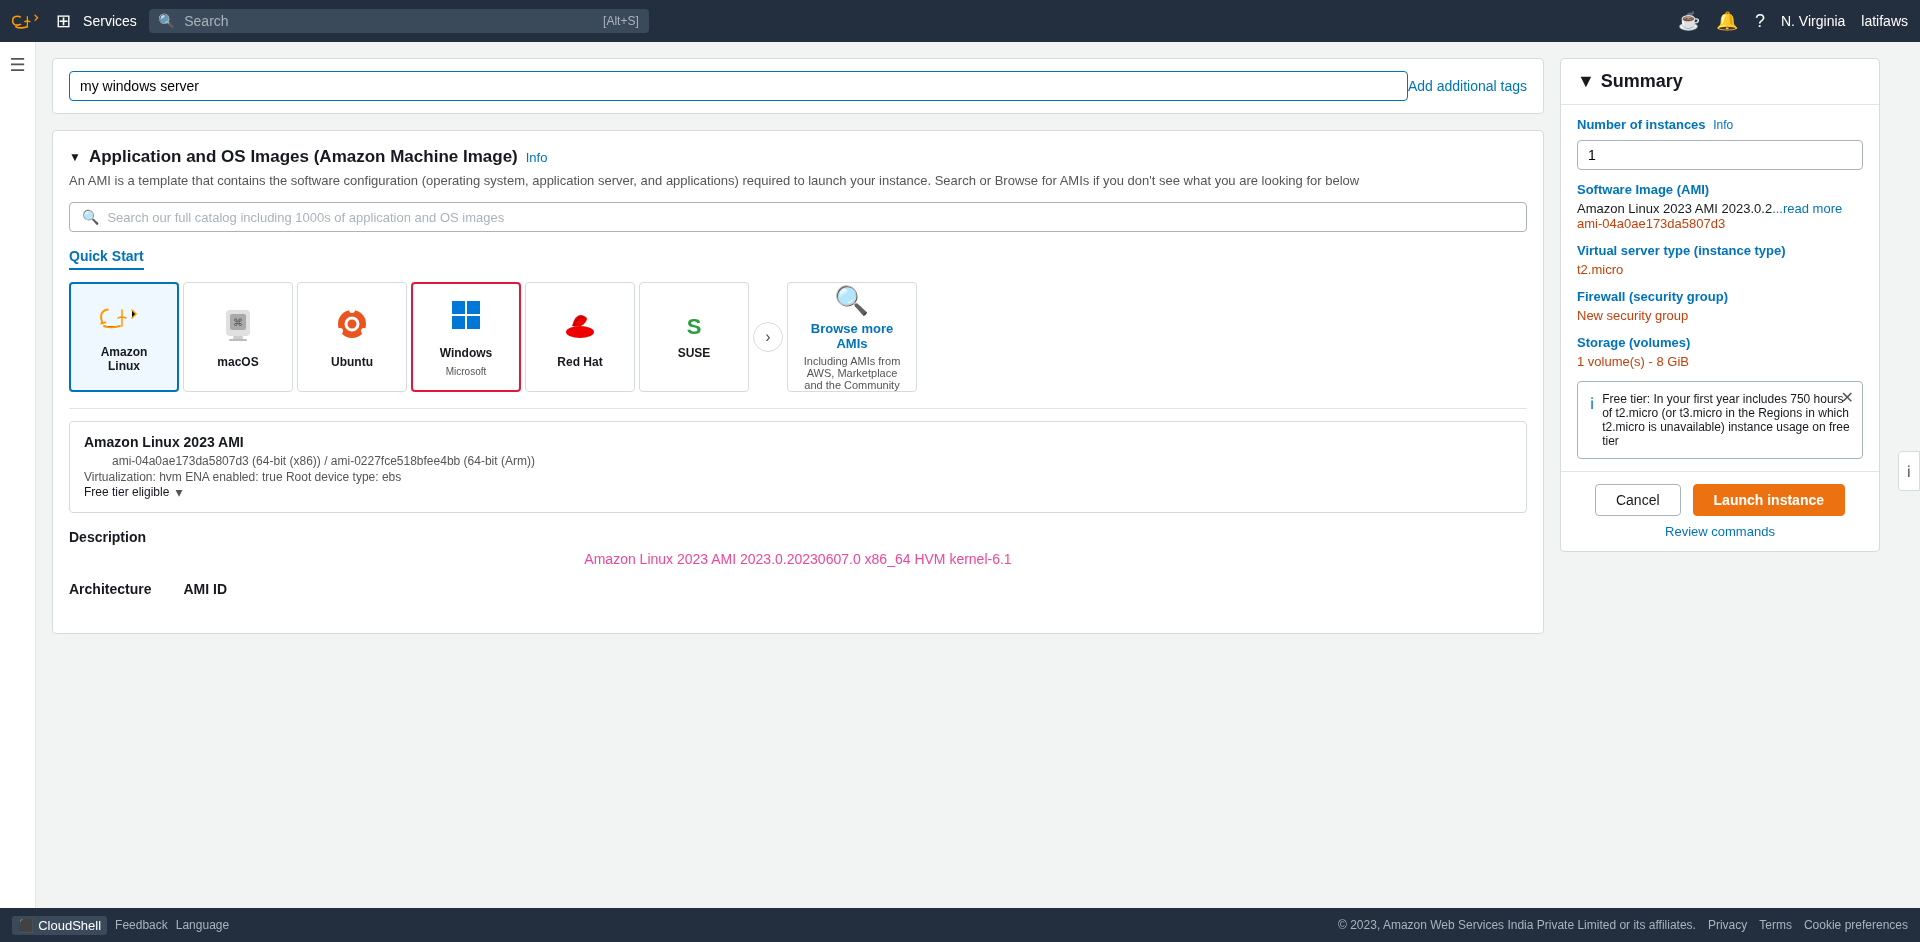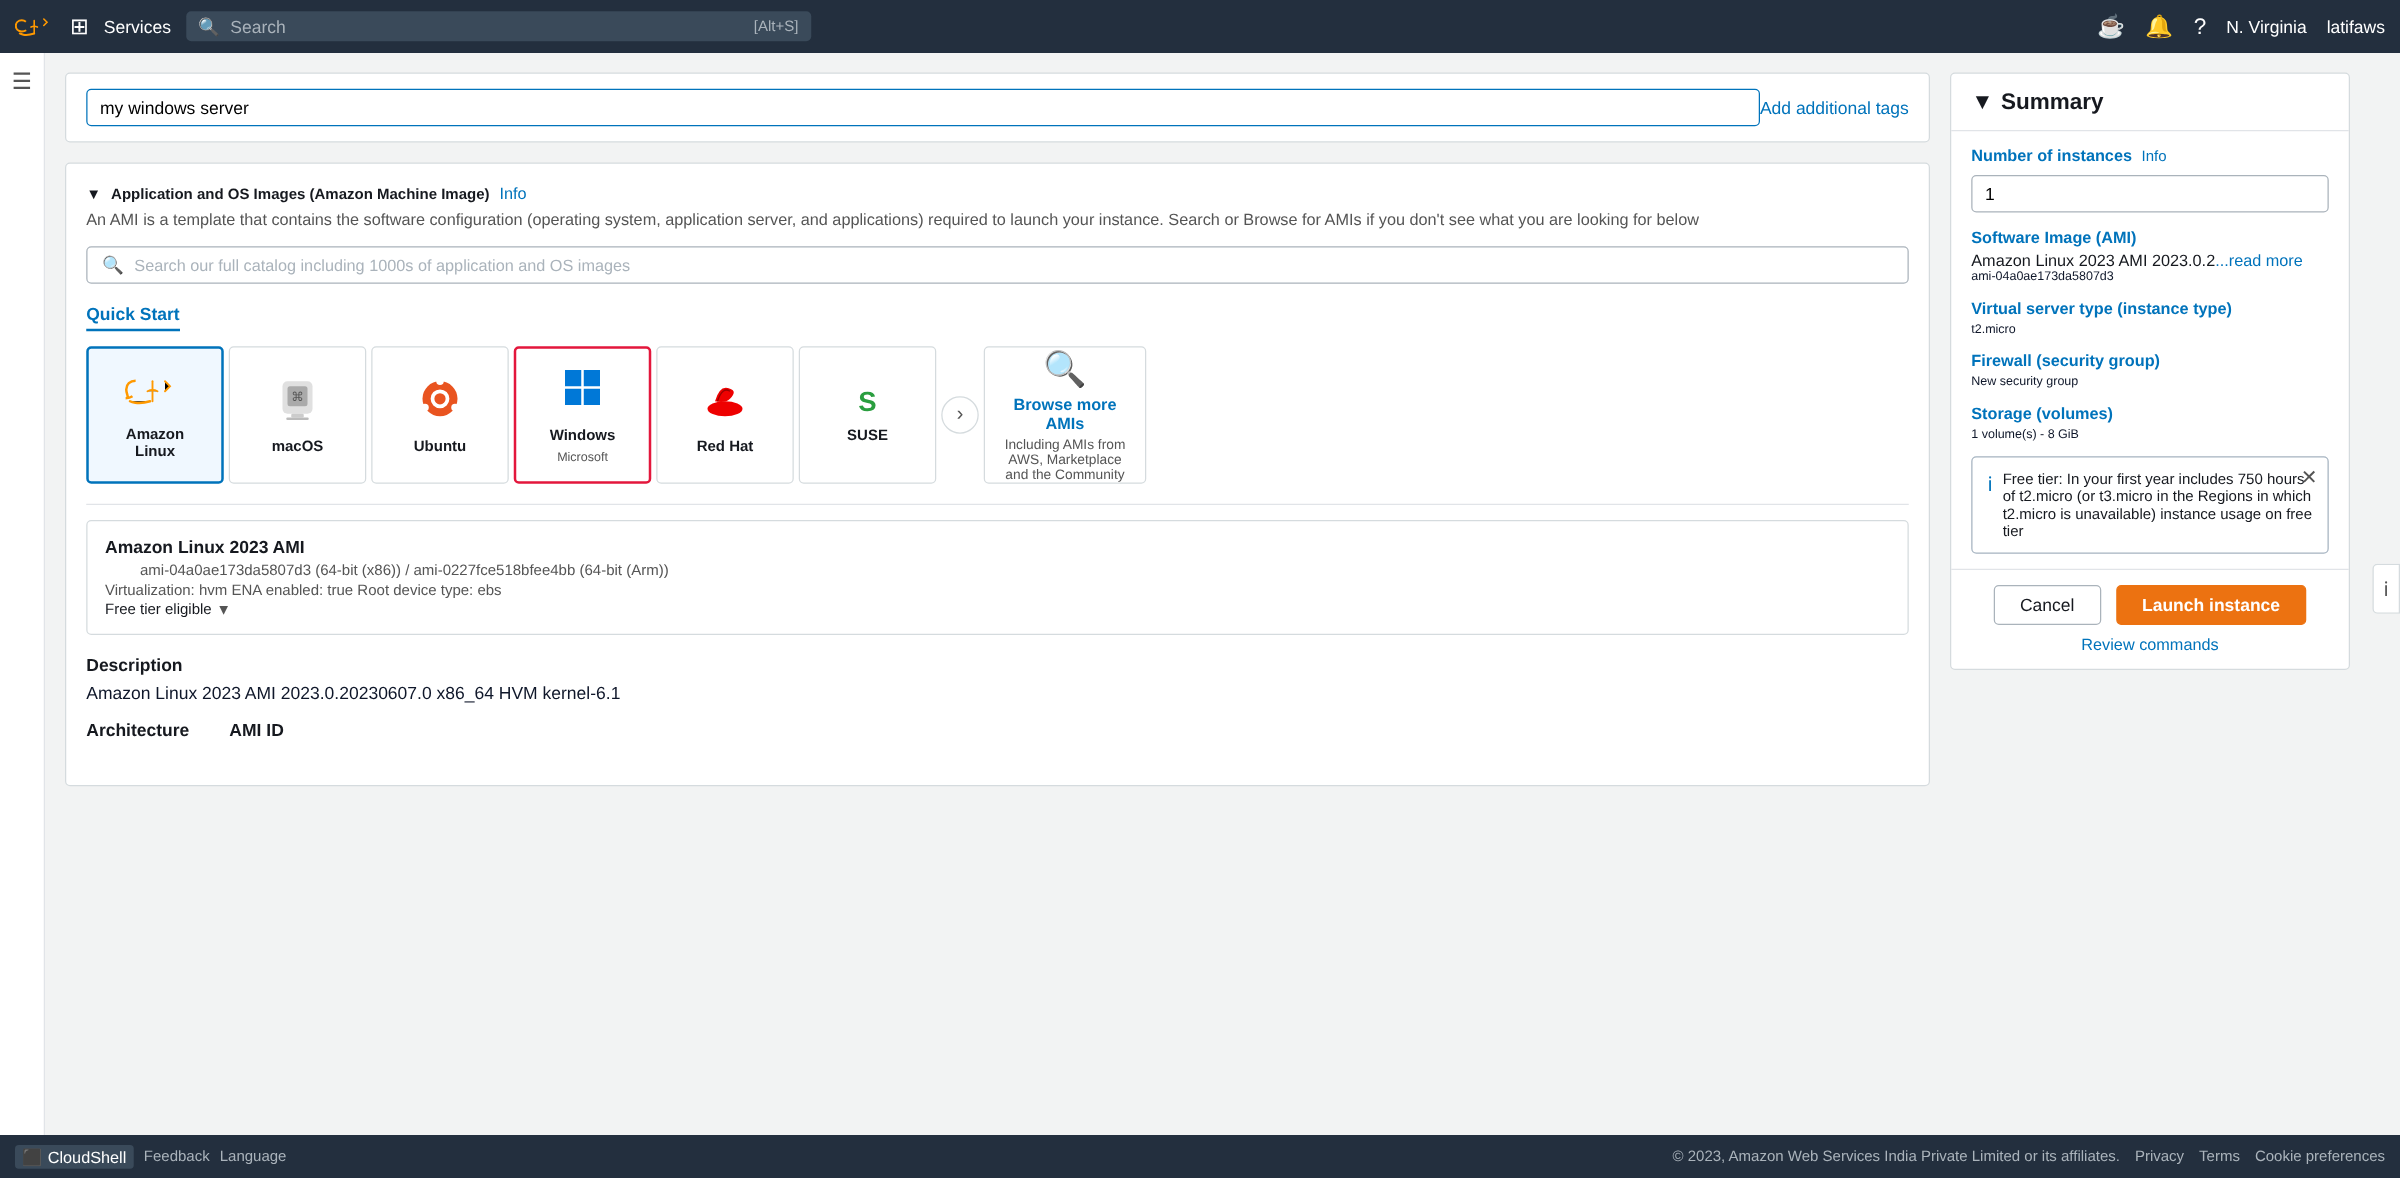--- a/index.html
+++ b/index.html
@@ -107,21 +107,21 @@
       background: #fff;
       border: 1px solid #d5dbde;
       border-radius: 4px;
       padding: 16px;
       margin-bottom: 16px;
     }
     .section-header {
       display: flex; align-items: center; gap: 8px;
       margin-bottom: 6px;
     }
-    .section-title { font-size: 12px; font-weight: 700; }
+    .section-title { font-size: 17px; font-weight: 700; }
     .info-link { color: #0073bb; font-size: 13px; cursor: pointer; }
     .section-desc { font-size: 13px; color: #555; margin-bottom: 14px; }
 
     
     .ami-search-bar {
       display: flex; align-items: center;
       border: 1px solid #aab3bb; border-radius: 4px;
       padding: 6px 12px; gap: 8px; margin-bottom: 16px;
     }
     .ami-search-bar input {
@@ -191,21 +191,21 @@
     .ami-detail-ids { font-size: 12px; color: #555; margin-left: 28px; }
     .ami-detail-meta { font-size: 12px; color: #555; margin-top: 2px; }
     .free-tier-badge {
       font-size: 12px; color: #16191f;
       white-space: nowrap; display: flex; align-items: center; gap: 6px;
     }
     .chevron-down-sm { font-size: 14px; color: #555; }
 
     
     .field-label { font-size: 14px; font-weight: 700; margin-bottom: 6px; }
-    .field-value { font-size: 14px; color: #0f172a; }
+    .field-value { font-size: 14px; color: #ec4899; text-align: center; }
     .field-row { margin-bottom: 14px; }
     .two-col { display: flex; gap: 32px; }
 
     
     .summary-panel {
       width: 320px; min-width: 300px;
       background: #fff;
       border: 1px solid #d5dbde;
       border-radius: 4px;
       padding: 0;
@@ -222,21 +222,21 @@
     .summary-body { padding: 12px 16px; }
     .summary-field { margin-bottom: 12px; }
     .summary-field-label {
       color: #0073bb; font-size: 13px; font-weight: 600;
       cursor: pointer; margin-bottom: 4px;
     }
     .summary-field-label .info-badge {
       font-size: 11px; color: #0073bb;
       background: none; border: none; cursor: pointer;
     }
-    .summary-field-value { font-size: 10px; color: #0f172a; }
+    .summary-field-value { font-size: 13px; color: #c2410c; }
     .instances-input {
       width: 100%; border: 1px solid #aab3bb; border-radius: 4px;
       padding: 6px 10px; font-size: 14px; margin-top: 4px;
     }
     .ami-value-text { font-size: 13px; }
     .ami-read-more { color: #0073bb; cursor: pointer; }
 
     
     .free-tier-notice {
       border: 1px solid #a5b3c0; border-radius: 4px;

